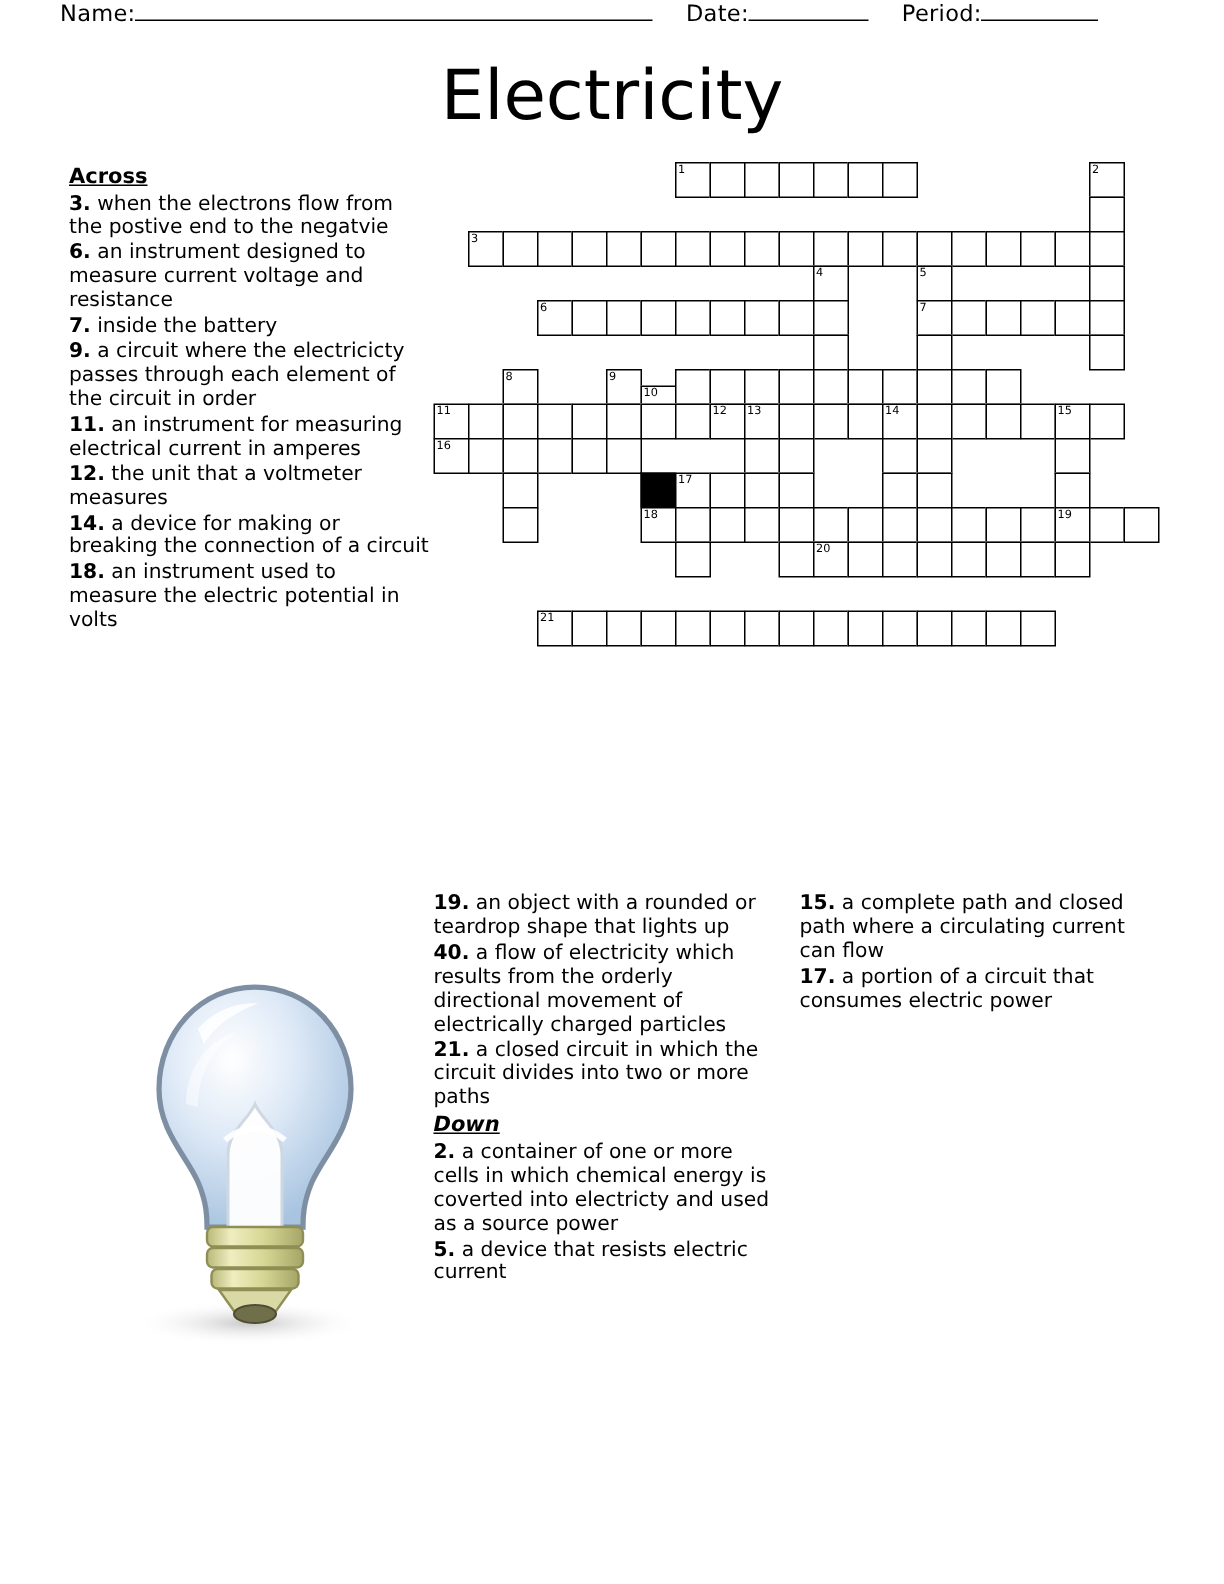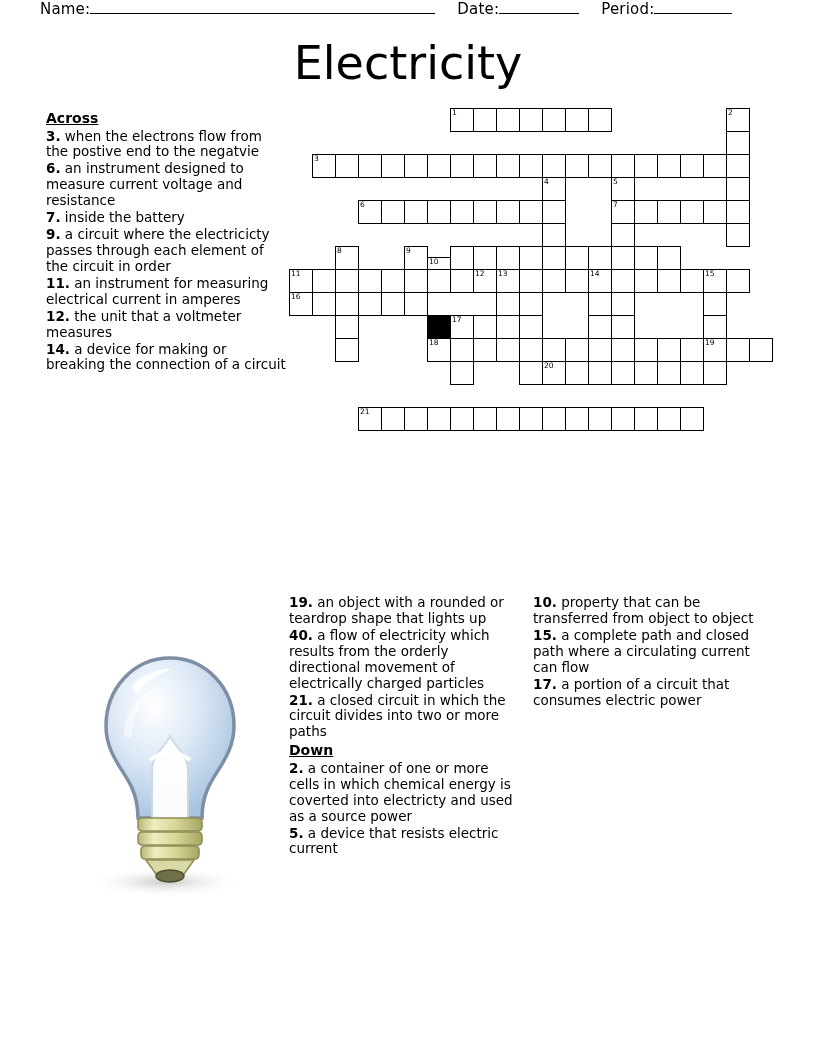--- a/index.html
+++ b/index.html
@@ -144,20 +144,21 @@
 <div class="clues-left">
   <div class="clue-head">Across</div>
   <div id="across-list">
       <div class="clue"><b>3.</b><span> when the electrons flow from the postive end to the negatvie</span></div>
       <div class="clue"><b>6.</b><span> an instrument designed to measure current voltage and resistance</span></div>
       <div class="clue"><b>7.</b><span> inside the battery</span></div>
       <div class="clue"><b>9.</b><span> a circuit where the electricicty passes through each element of the circuit in order</span></div>
       <div class="clue"><b>11.</b><span> an instrument for measuring electrical current in amperes</span></div>
       <div class="clue"><b>12.</b><span> the unit that a voltmeter measures</span></div>
       <div class="clue"><b>14.</b><span> a device for making or breaking the connection of a circuit</span></div>
+      <div class="clue"><b>18.</b><span> an instrument used to measure the electric potential in volts</span></div>
     </div>
 </div>
 
 <div id="grid-layer">
     <div class="cell" style="left: 161px; top: 0px;">
       <span class="num">1</span>
     </div>
     <div class="cell" style="left: 184px; top: 0px;"></div>
     <div class="cell" style="left: 207px; top: 0px;"></div>
     <div class="cell" style="left: 230px; top: 0px;"></div>
@@ -341,30 +342,29 @@
     <div class="cell" style="left: 368px; top: 299px;"></div>
     <div class="cell" style="left: 391px; top: 299px;"></div>
   </div>
 
 <div class="clues-mid">
   <div id="across-cont-list">
       <div class="clue"><b>19.</b><span> an object with a rounded or teardrop shape that lights up</span></div>
       <div class="clue"><b>40.</b><span> a flow of electricity which results from the orderly directional movement of electrically charged particles</span></div>
       <div class="clue"><b>21.</b><span> a closed circuit in which the circuit divides into two or more paths</span></div>
     </div>
-  <div class="clue-head" style="margin-top:2px;">Down</div>
+  <div class="clue-head" style="margin-top:2px;font-style:italic;">Down</div>
   <div id="down-mid-list">
       <div class="clue"><b>2.</b><span> a container of one or more cells in which chemical energy is coverted into electricty and used as a source power</span></div>
       <div class="clue"><b>5.</b><span> a device that resists electric current</span></div>
     </div>
 </div>
 
 <div class="clues-right">
   <div id="down-right-list">
-      <div class="clue"><b>10.</b><span> property that can be transferred from object to object</span></div>
       <div class="clue"><b>15.</b><span> a complete path and closed path where a circulating current can flow</span></div>
       <div class="clue"><b>17.</b><span> a portion of a circuit that consumes electric power</span></div>
     </div>
 </div>
 
 <div class="bulb">
   <svg viewBox="0 0 180 250" width="180" height="250" xmlns="http://www.w3.org/2000/svg">
     <defs>
       <radialGradient id="glass" cx="38%" cy="30%" r="72%">
         <stop offset="0%" stop-color="#ffffff"></stop>

